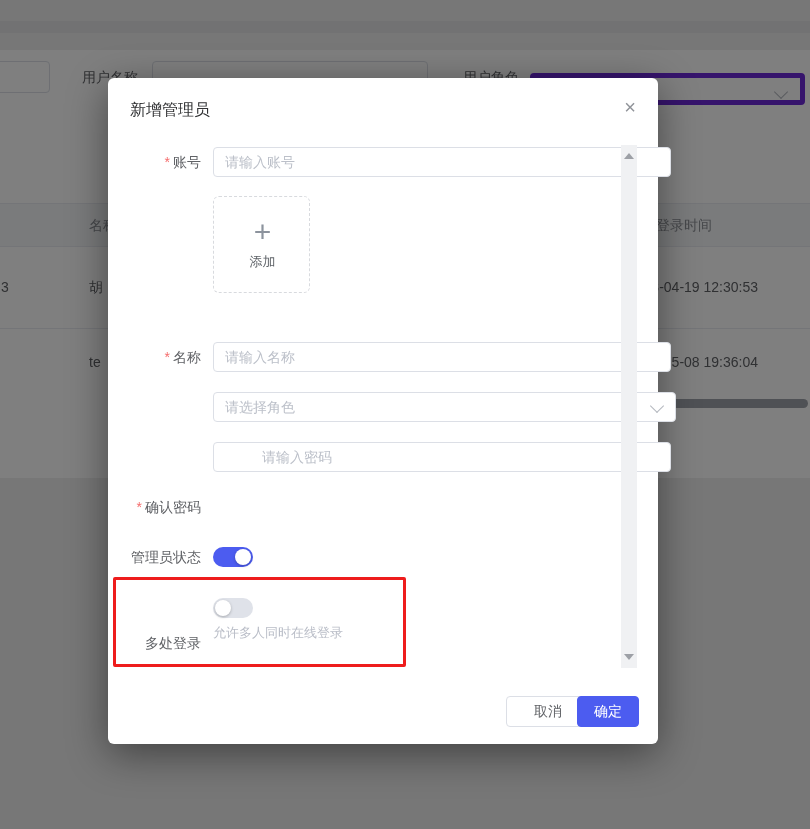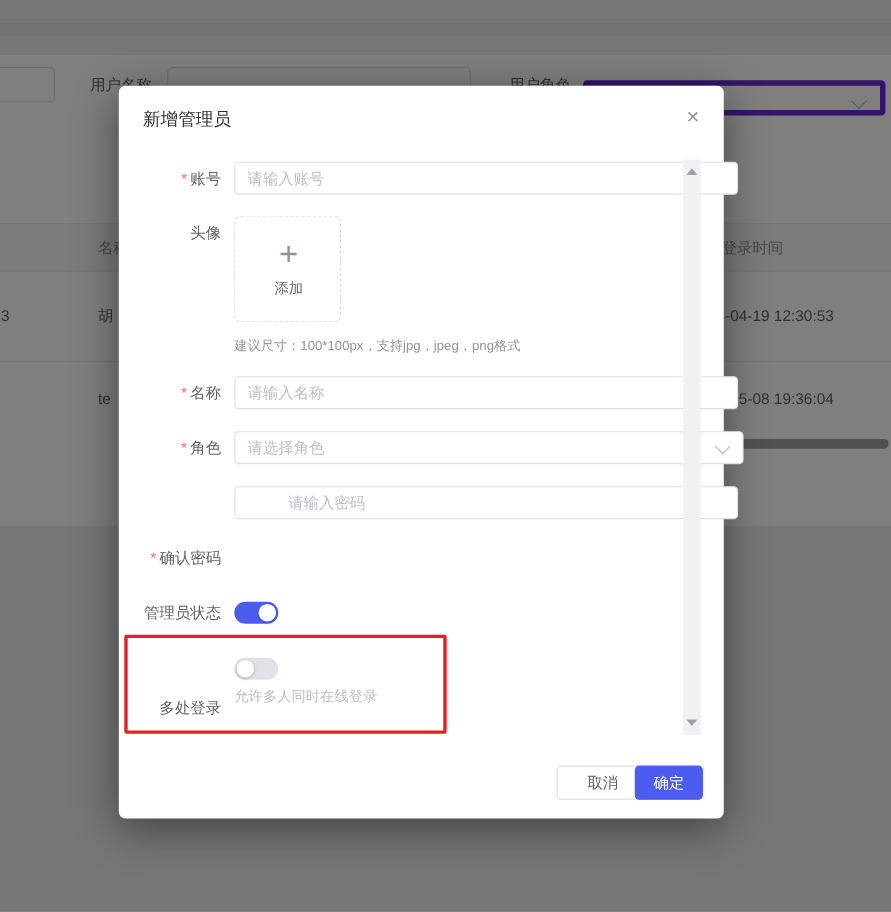--- a/index.html
+++ b/index.html
@@ -91,31 +91,28 @@
 
 <div class="abs overlay"></div>
 
 <div class="abs modal">
   <div class="abs m-title">新增管理员</div>
   <div class="abs m-close">×</div>
 
   <div class="abs lbl" style="top:69px;"><span class="req">*</span><span>账号</span></div>
   <input class="abs ipt" style="top: 69px;" placeholder="请输入账号">
 
-  <div class="abs lbl" style="top:118px;"><span>头像</span></div>
   <div class="abs up-box">
     <div class="up-plus">+</div>
     <div class="up-txt">添加</div>
   </div>
-  <div class="abs hint" style="top:228px;">建议尺寸：100*100px，支持jpg，jpeg，png格式</div>
 
   <div class="abs lbl" style="top:264px;"><span class="req">*</span><span>名称</span></div>
   <input class="abs ipt" style="top: 264px;" placeholder="请输入名称">
 
-  <div class="abs lbl" style="top:314px;"><span class="req">*</span><span>角色</span></div>
   <div class="abs sel" style="top:314px;">
     <span class="ph">请选择角色</span>
     <span class="chev" style="right:13px;top:8px;"></span>
   </div>
 
   <input class="abs ipt" style="top: 364px; padding-left: 48px;" placeholder="请输入密码">
 
   <div class="abs lbl" style="top:414px;"><span class="req">*</span><span>确认密码</span></div>
 
   <div class="abs lbl" style="top:464px;"><span>管理员状态</span></div>

